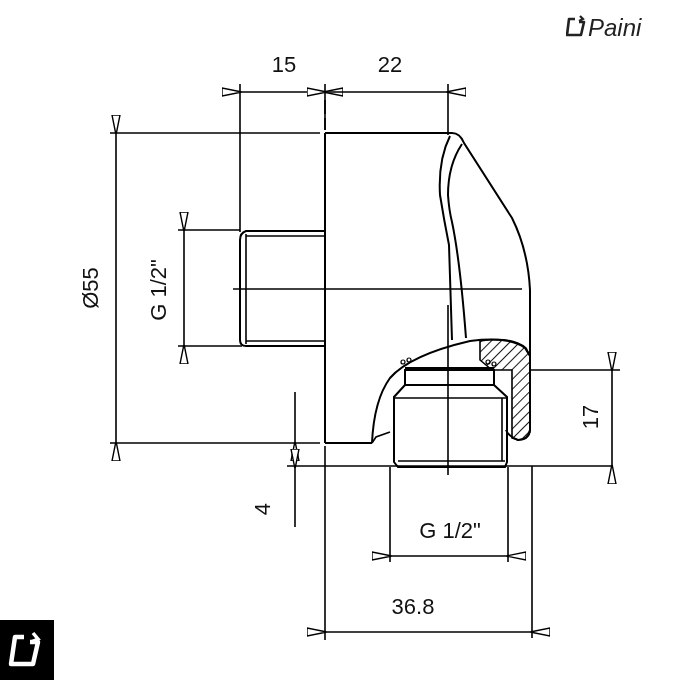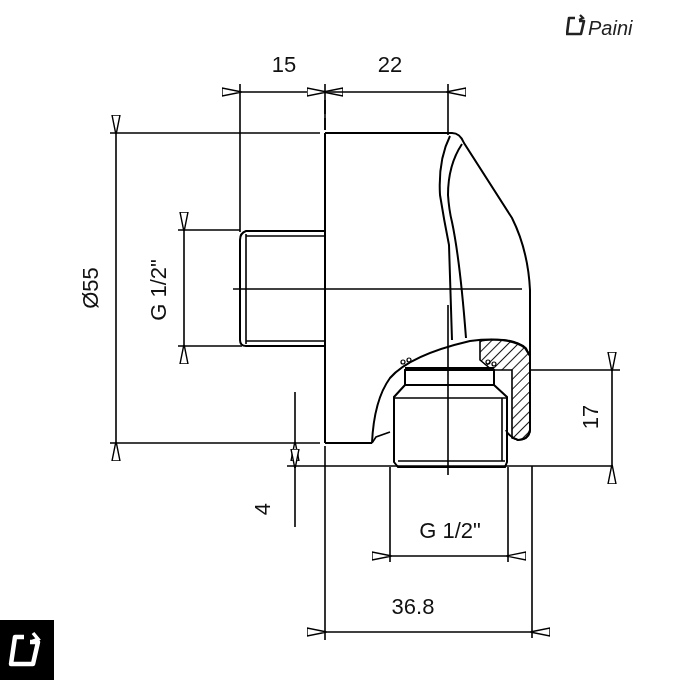--- a/index.html
+++ b/index.html
@@ -1,18 +1,18 @@
 <!DOCTYPE html>
 <html><head>
   <meta charset="utf-8">
   <style>
     html, body { margin: 0; padding: 0; background: #ffffff; }
     body { width: 700px; height: 700px; position: relative; overflow: hidden; font-family: "Liberation Sans", sans-serif; }
     #canvas { position: absolute; left: 0; top: 0; width: 700px; height: 700px; }
-    .brand { position: absolute; left: 566px; top: 14px; font-family: "Liberation Sans", sans-serif; font-style: italic; font-size: 20px; color: #222; letter-spacing: 0px; }
+    .brand { position: absolute; left: 566px; top: 14px; font-family: "Liberation Sans", sans-serif; font-style: italic; font-size: 24px; color: #222; letter-spacing: 0px; }
     .logo-box { position: absolute; left: 0; top: 620px; width: 54px; height: 60px; background: #000; }
     .dim { font-family: "Liberation Sans", sans-serif; font-size: 22px; fill: #111; }
     .ln { stroke: #000; stroke-width: 2; fill: none; }
     .thin { stroke: #000; stroke-width: 1.6; fill: none; }
   </style>
 </head>
 <body>
 
 <div class="brand">
   <svg width="22" height="24" viewBox="0 0 22 24" style="vertical-align:-3px">

